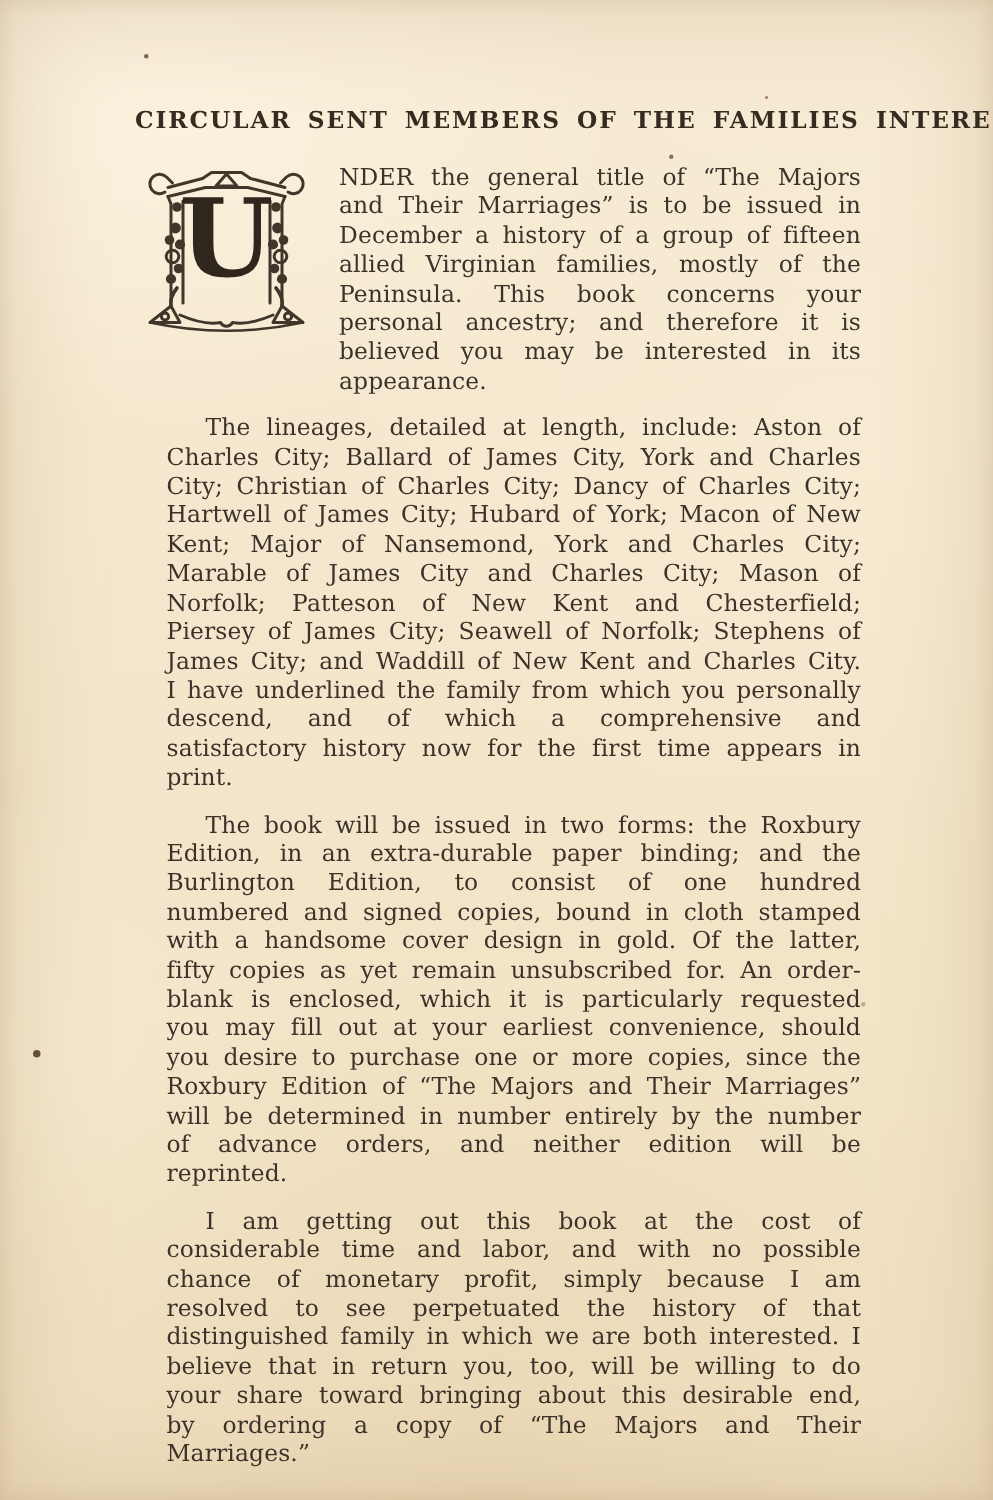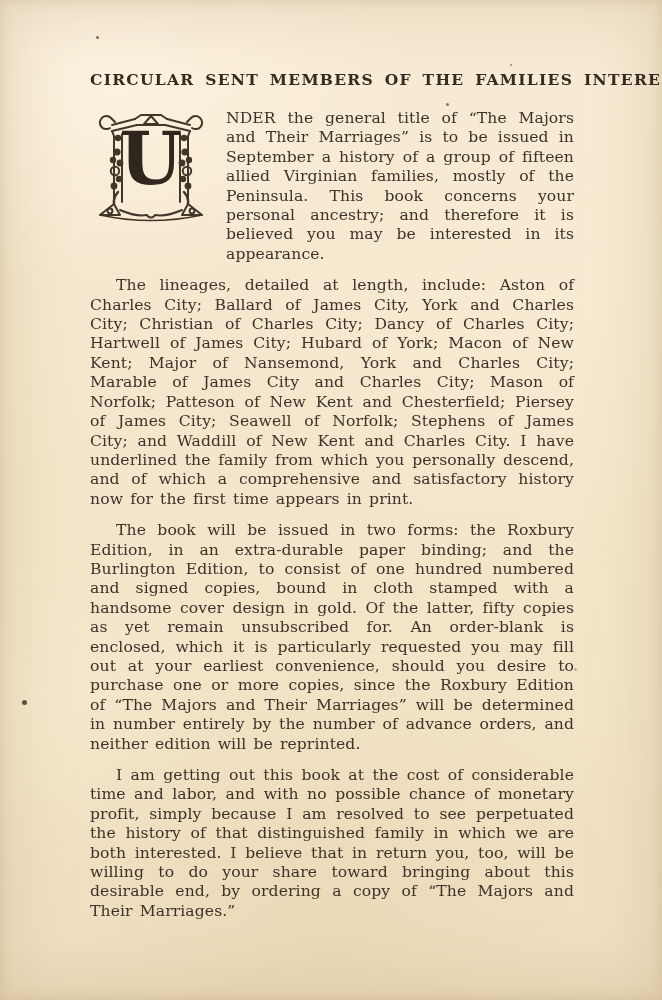--- a/index.html
+++ b/index.html
@@ -38,21 +38,21 @@
     white-space: nowrap;
   }
   p.para {
     margin: 0 0 12px 0;
     font-size: 15.6px;
     line-height: 19.4px;
     text-align: justify;
     word-spacing: 2px;
     letter-spacing: 0.1px;
   }
-  p.para.indent { text-indent: 26px; }
+  p.para.indent { text-indent: 26px; margin-left: 21px; }
   .dropcap-block {
     position: relative;
     float: left;
     width: 122px;
     height: 114px;
     margin: 2px 14px 24px 0;
   }
   .dropcap-block svg { display: block; width: 122px; height: 114px; }
   .dropcap-letter {
     position: absolute;
@@ -115,21 +115,21 @@
 
           <path d="M24 92 L10 103 H30 Z"></path>
           <circle cx="20" cy="99" r="2.4"></circle>
           <path d="M98 92 L112 103 H92 Z"></path>
           <circle cx="102" cy="99" r="2.4"></circle>
 
           <path d="M30 98 Q46 105 57 103 a4.5 4.5 0 0 0 8 0 Q76 105 92 98"></path>
           <path d="M10 103 Q61 114 112 103" stroke-width="1.6"></path>
         </svg>
         <span class="dropcap-letter">U</span>
-      </span><span>NDER the general title of “The Majors and Their Marriages” is to be issued in September a history of a group of fifteen allied Virginian families, mostly of the Peninsula.  This book concerns your personal ancestry; and therefore it is believed you may be interested in its appearance.</span>
+      </span><span>NDER the general title of “The Majors and Their Marriages” is to be issued in December a history of a group of fifteen allied Virginian families, mostly of the Peninsula.  This book concerns your personal ancestry; and therefore it is believed you may be interested in its appearance.</span>
     </p>
 
     <p class="para indent">The lineages, detailed at length, include: Aston of Charles City; Ballard of James City, York and Charles City; Christian of Charles City; Dancy of Charles City; Hartwell of James City; Hubard of York; Macon of New Kent; Major of Nansemond, York and Charles City; Marable of James City and Charles City; Mason of Norfolk; Patteson of New Kent and Chesterfield; Piersey of James City; Seawell of Norfolk; Stephens of James City; and Waddill of New Kent and Charles City.  I have underlined the family from which you personally descend, and of which a comprehensive and satisfactory history now for the first time appears in print.</p>
 
     <p class="para indent">The book will be issued in two forms: the Roxbury Edition, in an extra-durable paper binding; and the Burlington Edition, to consist of one hundred numbered and signed copies, bound in cloth stamped with a handsome cover design in gold.  Of the latter, fifty copies as yet remain unsubscribed for.  An order-blank is enclosed, which it is particularly requested you may fill out at your earliest convenience, should you desire to purchase one or more copies, since the Roxbury Edition of “The Majors and Their Marriages” will be determined in number entirely by the number of advance orders, and neither edition will be reprinted.</p>
 
     <p class="para indent">I am getting out this book at the cost of considerable time and labor, and with no possible chance of monetary profit, simply because I am resolved to see perpetuated the history of that distinguished family in which we are both interested.  I believe that in return you, too, will be willing to do your share toward bringing about this desirable end, by ordering a copy of “The Majors and Their Marriages.”</p>
 
   </div>
 <div class="speck" style="left: 96px; top: 36px; width: 3px; height: 3px; background: rgb(109, 76, 58);"></div>

